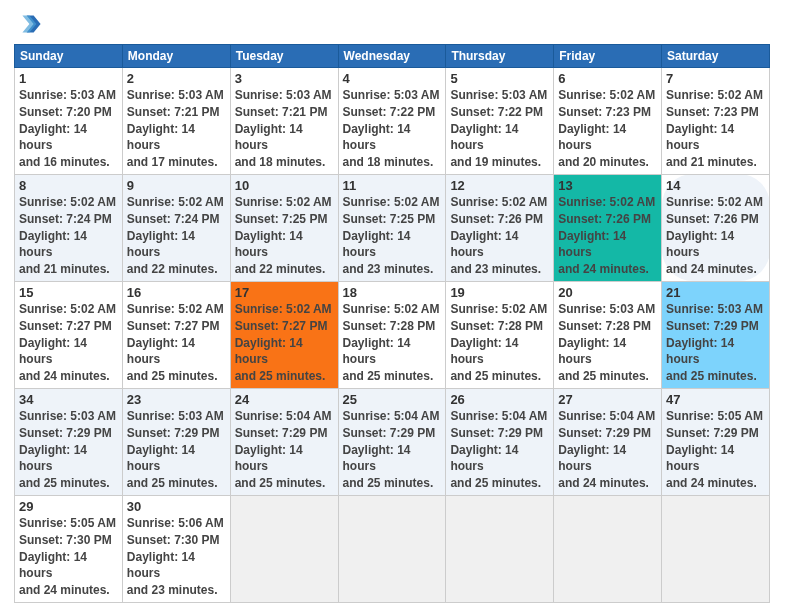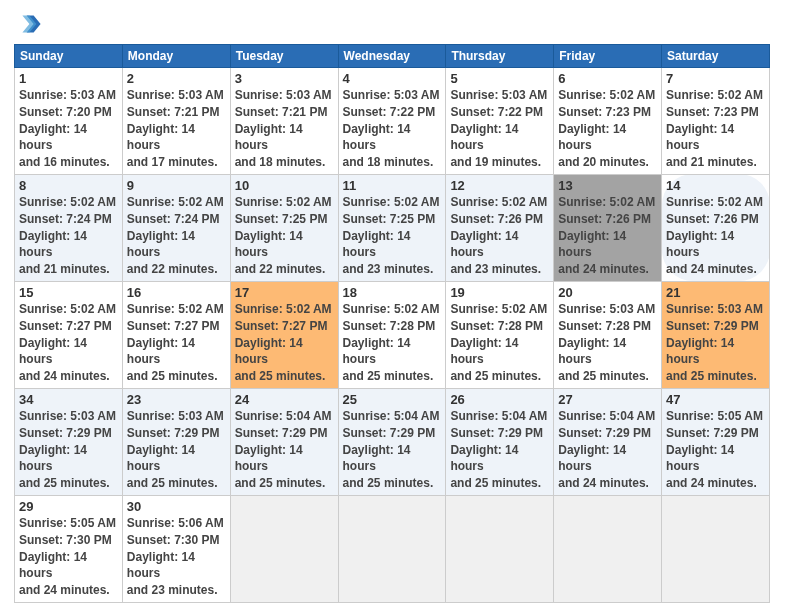--- a/index.html
+++ b/index.html
@@ -236,21 +236,21 @@
       </td>
           <td style="background: rgb(238, 243, 249);">
         <span class="day-num">12</span>
         <div class="day-info">
           Sunrise: 5:02 AM<br>
           Sunset: 7:26 PM<br>
           Daylight: 14 hours<br>
           and 23 minutes.
         </div>
       </td>
-          <td style="background: #a3a3a3;">
+          <td style="background: #14b8a6;">
         <span class="day-num">13</span>
         <div class="day-info">
           Sunrise: 5:02 AM<br>
           Sunset: 7:26 PM<br>
           Daylight: 14 hours<br>
           and 24 minutes.
         </div>
       </td>
           <td style="background: rgb(238, 243, 249); border-radius: 31px;">
         <span class="day-num">14</span>
@@ -274,21 +274,21 @@
       </td>
           <td style="background: rgb(255, 255, 255);">
         <span class="day-num">16</span>
         <div class="day-info">
           Sunrise: 5:02 AM<br>
           Sunset: 7:27 PM<br>
           Daylight: 14 hours<br>
           and 25 minutes.
         </div>
       </td>
-          <td style="background: #fdba74;">
+          <td style="background: #f97316;">
         <span class="day-num">17</span>
         <div class="day-info">
           Sunrise: 5:02 AM<br>
           Sunset: 7:27 PM<br>
           Daylight: 14 hours<br>
           and 25 minutes.
         </div>
       </td>
           <td style="background: rgb(255, 255, 255);">
         <span class="day-num">18</span>
@@ -310,21 +310,21 @@
       </td>
           <td style="background: rgb(255, 255, 255);">
         <span class="day-num">20</span>
         <div class="day-info">
           Sunrise: 5:03 AM<br>
           Sunset: 7:28 PM<br>
           Daylight: 14 hours<br>
           and 25 minutes.
         </div>
       </td>
-          <td style="background: #fdba74;">
+          <td style="background: #7dd3fc;">
         <span class="day-num">21</span>
         <div class="day-info">
           Sunrise: 5:03 AM<br>
           Sunset: 7:29 PM<br>
           Daylight: 14 hours<br>
           and 25 minutes.
         </div>
       </td>
         </tr>
         <tr>

